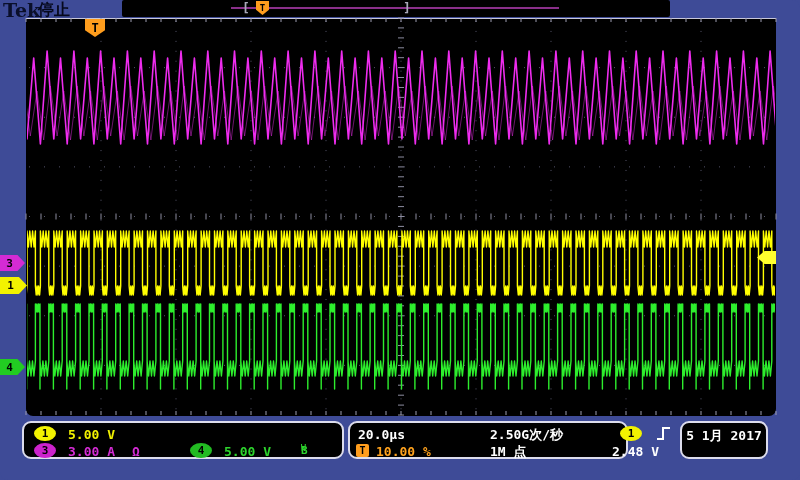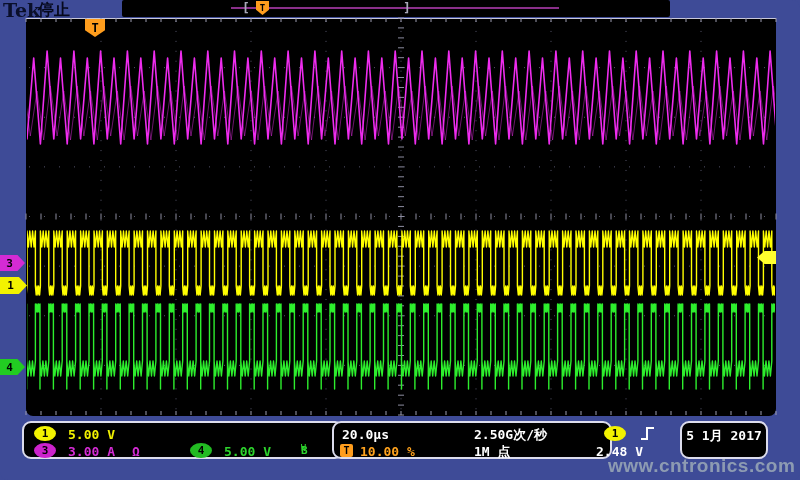--- a/index.html
+++ b/index.html
@@ -30,21 +30,21 @@
   .ch3{top:255px;width:25px;height:16px;background:#d42bd4;}
   .ch1{top:277px;width:27px;height:17px;background:#f2f200;}
   .ch4{top:359px;width:25px;height:16px;background:#22cc22;}
   .trig-arrow{position:absolute;left:757px;top:251px;width:19px;height:13px;background:#ffff2e;
               clip-path:polygon(0 50%,40% 0,100% 0,100% 100%,40% 100%);}
 
   
   .sbox{position:absolute;top:421px;height:38px;background:#000;border:2px solid #dcdcec;
         border-radius:9px;box-sizing:border-box;}
   .box-ch{left:22px;width:322px;}
-  .box-h{left:332px;width:280px;}
+  .box-h{left:348px;width:280px;}
   .box-dt{left:680px;width:88px;}
   .sbox span{position:absolute;white-space:nowrap;}
   .badge{position:absolute;width:22px;height:15px;border-radius:50%;display:flex;align-items:center;
          justify-content:center;color:#000;font-size:11px;font-weight:bold;}
   .b1{background:#f2f200}.b3{background:#cc22cc}.b4{background:#22bb22}
   .rd{font-size:13px;font-weight:bold;line-height:15px;}
   .t-y{color:#f2f200}.t-m{color:#d42bd4}.t-g{color:#2dd42d}.t-w{color:#ffffff}.t-o{color:#ffa21d}
   .bw{font-size:11px;font-weight:bold;color:#2dd42d;}
   .bw .sub{font-size:8px;vertical-align:sub;}
   .tsq{position:absolute;width:13px;height:13px;background:#ff9d1d;border-radius:2px;color:#000;
@@ -324,14 +324,13 @@
     <span class="tsq" style="left:6px;top:21px">T</span>
     <span class="rd t-o" style="left:26px;top:21px">10.00 %</span>
     <span class="rd t-w" style="left:140px;top:21px">1M 点</span>
     <span class="rd t-w" style="left:262px;top:21px">2.48 V</span>
   </div>
 
   <div class="sbox box-dt">
     <span class="dtxt" style="top:4px;font-size:13px">5 1月 2017</span>
   </div>
 
-  <div class="watermark">www.cntronics.com</div>
 </div>
 
 </body></html>

